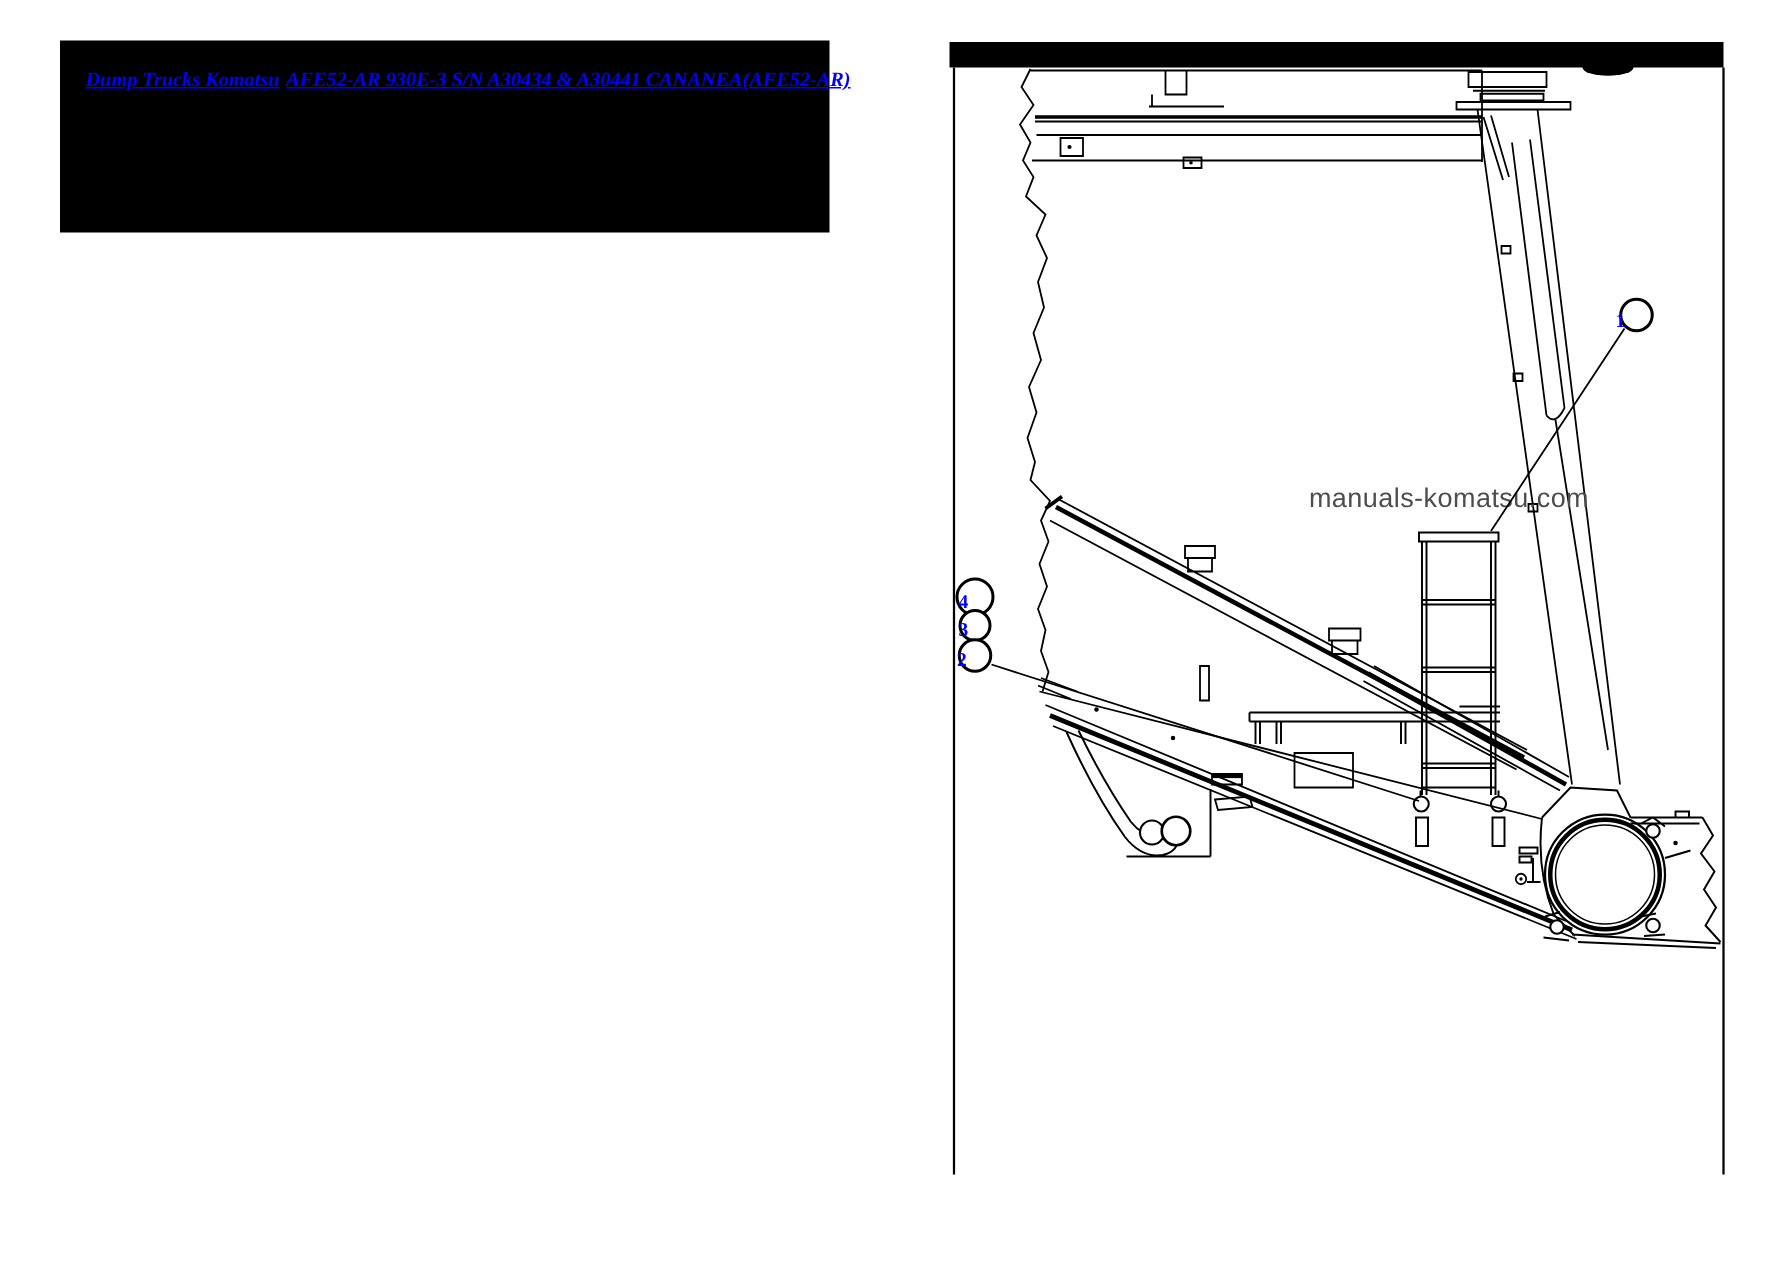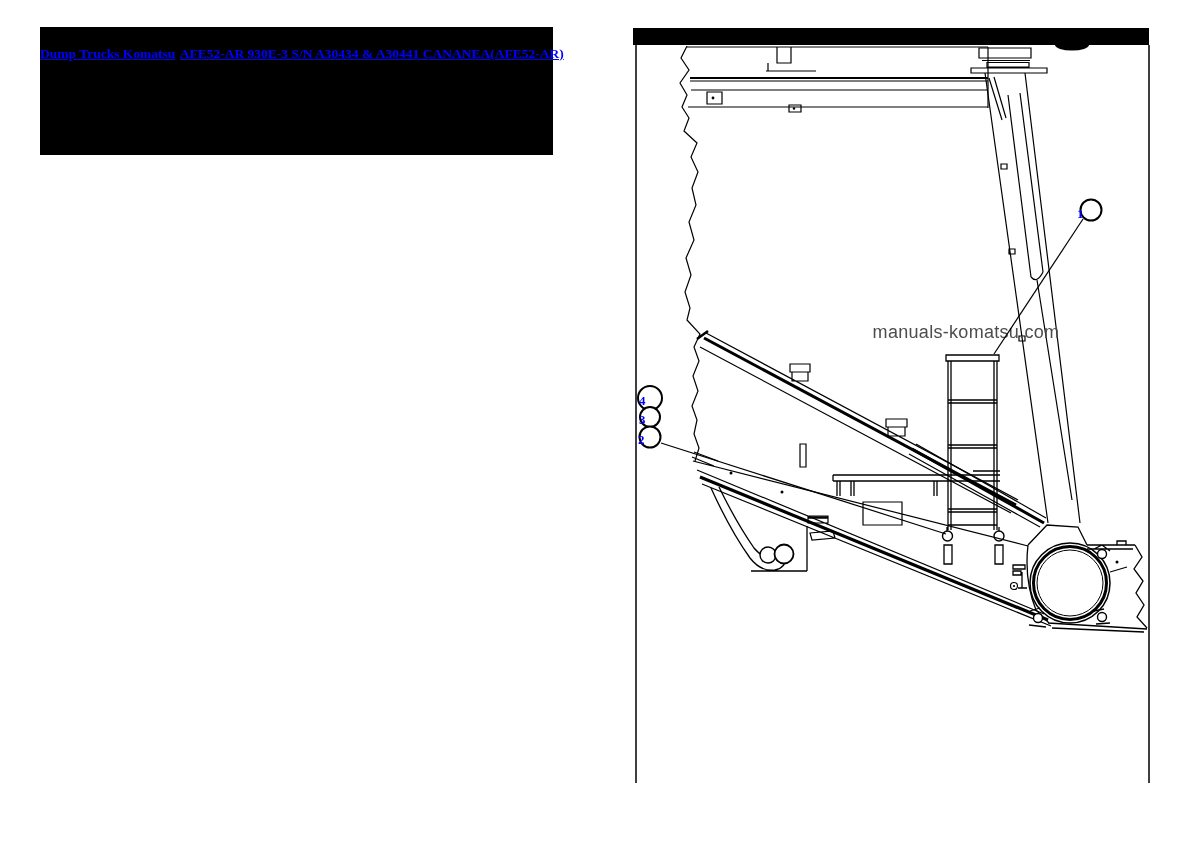--- a/index.html
+++ b/index.html
@@ -1,20 +1,20 @@
 <!DOCTYPE html>
 <html><head>
 <meta charset="utf-8">
 <style>
   html,body{margin:0;padding:0;background:#fff;}
   .page{position:relative;width:1190px;height:842px;background:#fff;overflow:hidden;
         font-family:"Liberation Sans",sans-serif;}
   .header-box{position:absolute;left:40px;top:27px;width:513px;height:128px;
               background:#000;padding:0;box-sizing:border-box;}
-  .link-line{padding:17px 0 0 0;white-space:nowrap;}
+  .link-line{padding:17px 0 0 17px;white-space:nowrap;font-style:italic;}
   .link-line a{color:#0000ff;text-decoration:underline;cursor:pointer;
                font-family:"Liberation Serif",serif;font-weight:700;font-size:13.5px;}
   svg{position:absolute;left:0;top:0;}
   svg path, svg polyline, svg line{fill:none;stroke:#000;}
   .callout-num{font-family:"Liberation Serif",serif;font-weight:700;font-size:13px;}
   .watermark{font-family:"Liberation Sans",sans-serif;font-size:18px;letter-spacing:.3px;}
 </style>
 </head>
 <body>
 

